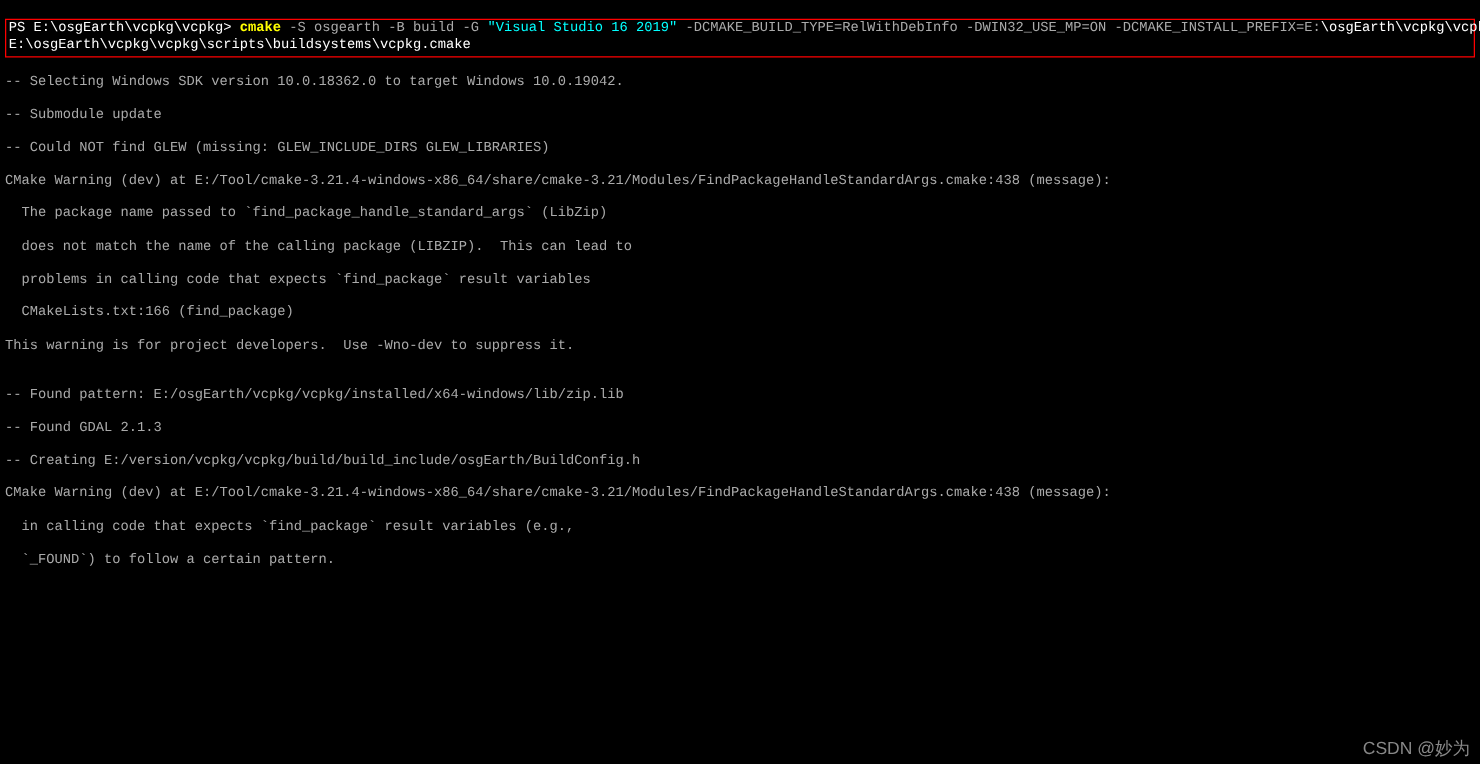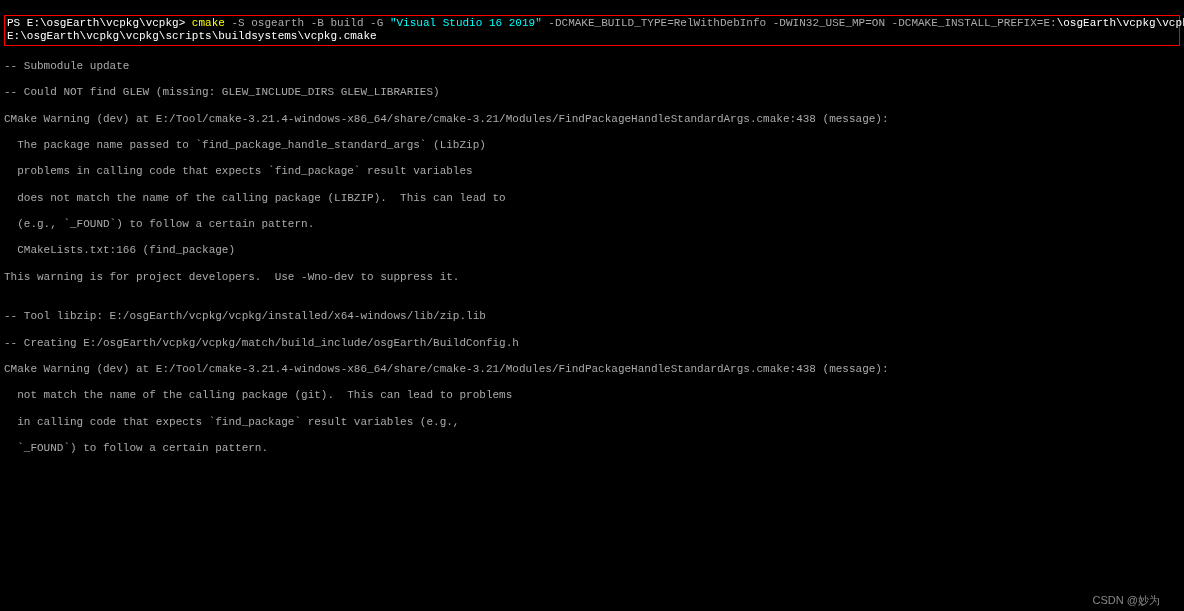--- a/index.html
+++ b/index.html
@@ -17,52 +17,52 @@
     .terminal {
       padding: 2px 4px;
       white-space: pre;
     }
     .cmd-highlight {
       border: 1px solid #ff0000;
       padding: 1px 2px;
       margin-bottom: 1px;
     }
     .white { color: #fff; }
-    .yellow { color: #ffff00; }
+    .yellow { color: #ffff00; font-weight: bold; }
     .cyan { color: #00ffff; }
     .dim { color: #aaa; }
     .watermark {
       position: absolute;
       bottom: 4px;
-      right: 24px;
+      right: 8px;
       color: #888;
-      font-size: 11px;
+      font-size: 14px;
       font-family: Arial, sans-serif;
     }
     .line { display: block; }
   </style>
 </head>
 <body>
 
 <div class="terminal">
 <div class="cmd-highlight"><span class="line"><span class="white">PS </span><span class="white">E:\osgEarth\vcpkg\vcpkg&gt;</span><span class="yellow"> cmake </span><span class="dim">-S osgearth -B build -G </span><span class="cyan">"Visual Studio 16 2019"</span><span class="dim"> -DCMAKE_BUILD_TYPE=RelWithDebInfo -DWIN32_USE_MP=ON -DCMAKE_INSTALL_PREFIX=E:</span><span class="white">\osgEarth\vcpkg\vcpkg\build</span></span><span class="line"><span class="white">E:</span><span class="white">\osgEarth\vcpkg\vcpkg\scripts\buildsystems\vcpkg.cmake</span></span></div>
+<span class="line dim">-- Selecting Windows SDK version 10.0.18362.0 to target Windows 10.0.19042.</span>
 <span class="line dim">-- Submodule update</span>
 <span class="line dim">-- Could NOT find GLEW (missing: GLEW_INCLUDE_DIRS GLEW_LIBRARIES)</span>
 <span class="line dim">CMake Warning (dev) at E:/Tool/cmake-3.21.4-windows-x86_64/share/cmake-3.21/Modules/FindPackageHandleStandardArgs.cmake:438 (message):</span>
 <span class="line dim">  The package name passed to `find_package_handle_standard_args` (LibZip)</span>
+<span class="line dim">  does not match the name of the calling package (LIBZIP).  This can lead to</span>
 <span class="line dim">  problems in calling code that expects `find_package` result variables</span>
-<span class="line dim">  does not match the name of the calling package (LIBZIP).  This can lead to</span>
-<span class="line dim">  (e.g., `_FOUND`) to follow a certain pattern.</span>
 <span class="line dim">  CMakeLists.txt:166 (find_package)</span>
 <span class="line dim">This warning is for project developers.  Use -Wno-dev to suppress it.</span>
 <span class="line dim"></span>
-<span class="line dim">-- Tool libzip: E:/osgEarth/vcpkg/vcpkg/installed/x64-windows/lib/zip.lib</span>
-<span class="line dim">-- Creating E:/osgEarth/vcpkg/vcpkg/match/build_include/osgEarth/BuildConfig.h</span>
+<span class="line dim">-- Found pattern: E:/osgEarth/vcpkg/vcpkg/installed/x64-windows/lib/zip.lib</span>
+<span class="line dim">-- Found GDAL 2.1.3</span>
+<span class="line dim">-- Creating E:/version/vcpkg/vcpkg/build/build_include/osgEarth/BuildConfig.h</span>
 <span class="line dim">CMake Warning (dev) at E:/Tool/cmake-3.21.4-windows-x86_64/share/cmake-3.21/Modules/FindPackageHandleStandardArgs.cmake:438 (message):</span>
-<span class="line dim">  not match the name of the calling package (git).  This can lead to problems</span>
 <span class="line dim">  in calling code that expects `find_package` result variables (e.g.,</span>
 <span class="line dim">  `_FOUND`) to follow a certain pattern.</span>
 
 
 
 
 <span class="line dim"></span>
 
 
 

